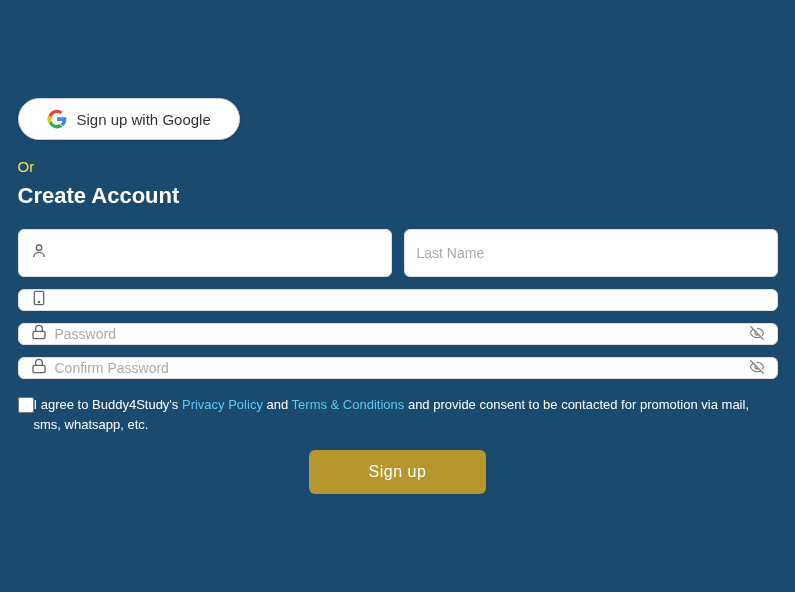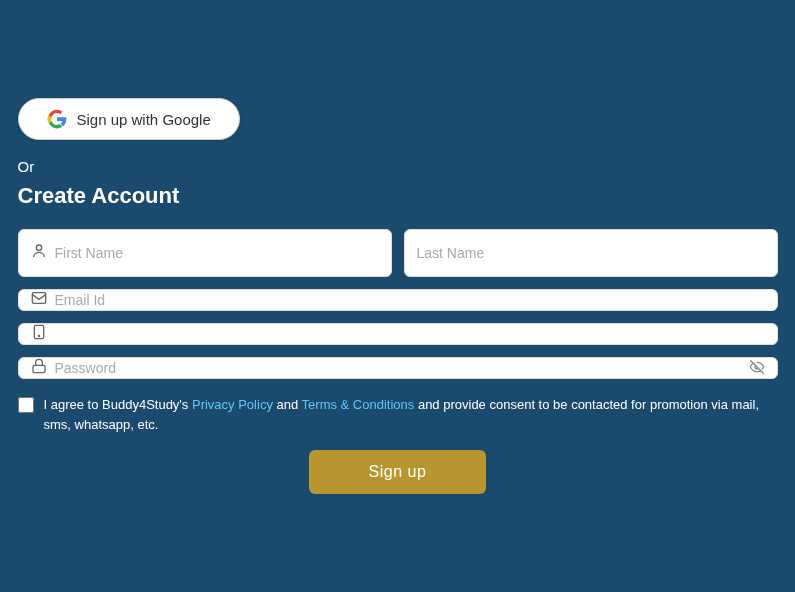--- a/index.html
+++ b/index.html
@@ -33,21 +33,21 @@
       gap: 10px;
       cursor: pointer;
       font-size: 15px;
       font-weight: 500;
       color: #333;
       margin-bottom: 18px;
       box-shadow: 0 1px 3px rgba(0,0,0,0.15);
     }
 
     .or-text {
-      color: #ffffff;
+      color: #fde047;
       font-size: 15px;
       margin-bottom: 8px;
     }
 
     .create-account-title {
       color: #fff;
       font-size: 22px;
       font-weight: 700;
       margin-bottom: 20px;
     }
@@ -100,21 +100,20 @@
     .eye-icon {
       color: #888;
       cursor: pointer;
       font-size: 14px;
       margin-left: 6px;
     }
 
     .terms-row {
       display: flex;
       align-items: flex-start;
-      gap: 10px;
       margin-top: 4px;
     }
 
     .terms-checkbox {
       width: 16px;
       height: 16px;
       flex-shrink: 0;
       margin-top: 2px;
       cursor: pointer;
     }
@@ -169,36 +168,26 @@
   <div class="form-wrapper">
 
     <div class="row">
       <div class="input-group">
         <span class="input-icon">
           <svg width="16" height="16" viewBox="0 0 24 24" fill="none" stroke="#666" stroke-width="2">
             <circle cx="12" cy="7" r="4"></circle>
             <path d="M4 21c0-4 3.6-7 8-7s8 3 8 7"></path>
           </svg>
         </span>
-        <input type="text" placeholder="First Name" style="">
       </div>
       <div class="input-group">
         <input type="text" placeholder="Last Name" style="">
       </div>
     </div>
 
-    <div class="input-group">
-      <span class="input-icon">
-        <svg width="16" height="16" viewBox="0 0 24 24" fill="none" stroke="#666" stroke-width="2">
-          <rect x="2" y="4" width="20" height="16" rx="2"></rect>
-          <path d="M2 7l10 7 10-7"></path>
-        </svg>
-      </span>
-      <input type="email" placeholder="Email Id" style="">
-    </div>
 
     <div class="input-group">
       <span class="input-icon">
         <svg width="16" height="16" viewBox="0 0 24 24" fill="none" stroke="#666" stroke-width="2">
           <rect x="5" y="2" width="14" height="20" rx="2"></rect>
           <circle cx="12" cy="18" r="1" fill="#666"></circle>
         </svg>
       </span>
     </div>
 
@@ -210,20 +199,34 @@
         </svg>
       </span>
       <input type="password" placeholder="Password" style="">
       <span class="eye-icon">
         <svg width="16" height="16" viewBox="0 0 24 24" fill="none" stroke="#888" stroke-width="2">
           <path d="M2 2l20 20M9.9 9.9A3 3 0 0 0 12 15a3 3 0 0 0 2.1-.9M6.1 6.1C4 8 2 12 2 12s3.6 7 10 7c1.9 0 3.6-.5 5-.9M12 5c7 0 10 7 10 7s-.9 1.9-2.6 3.7"></path>
         </svg>
       </span>
     </div>
 
+    <div class="input-group">
+      <span class="input-icon">
+        <svg width="16" height="16" viewBox="0 0 24 24" fill="none" stroke="#666" stroke-width="2">
+          <rect x="3" y="11" width="18" height="11" rx="2"></rect>
+          <path d="M7 11V7a5 5 0 0 1 10 0v4"></path>
+        </svg>
+      </span>
+      <input type="password" placeholder="Confirm Password" style="">
+      <span class="eye-icon">
+        <svg width="16" height="16" viewBox="0 0 24 24" fill="none" stroke="#888" stroke-width="2">
+          <path d="M2 2l20 20M9.9 9.9A3 3 0 0 0 12 15a3 3 0 0 0 2.1-.9M6.1 6.1C4 8 2 12 2 12s3.6 7 10 7c1.9 0 3.6-.5 5-.9M12 5c7 0 10 7 10 7s-.9 1.9-2.6 3.7"></path>
+        </svg>
+      </span>
+    </div>
 
     <div class="terms-row">
       <input type="checkbox" class="terms-checkbox" style="">
       <span class="terms-text">
         <span>I agree to Buddy4Study's </span><a href="#">Privacy Policy</a><span> and </span><a href="#">Terms &amp; Conditions</a><span> and provide consent to be contacted for promotion via mail, sms, whatsapp, etc.</span>
       </span>
     </div>
 
   </div>
 

